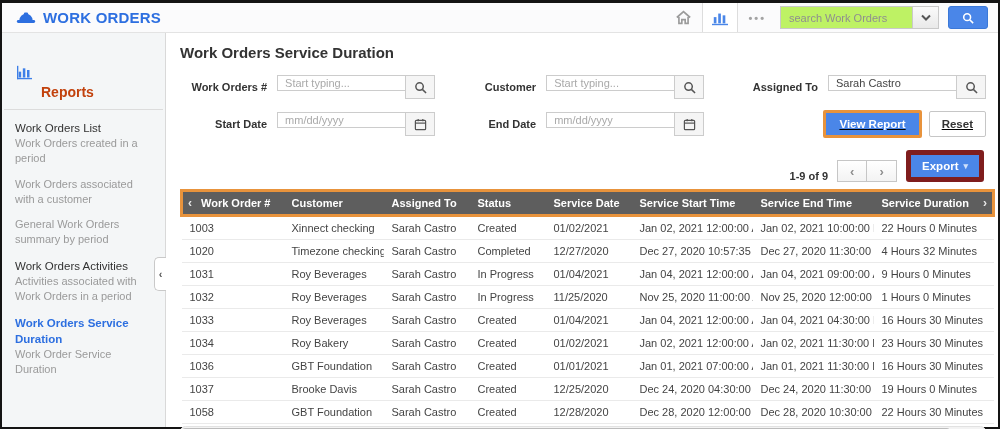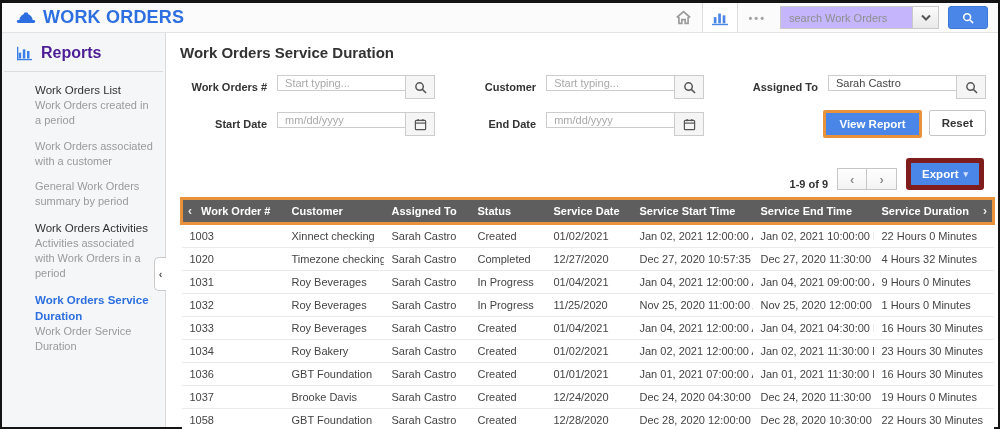--- a/index.html
+++ b/index.html
@@ -11,33 +11,33 @@
     display: flex; flex-direction: column; background: #fff;
   }
   
   .topbar {
     height: 30px; flex: 0 0 30px; background: #fbfbfc;
     border-bottom: 1px solid #e3e3e3;
     display: flex; align-items: center; justify-content: space-between;
     padding: 0 10px 0 14px;
   }
   .brand { display: flex; align-items: center; gap: 7px; }
-  .brand-title { color: #2d6fe0; font-weight: bold; font-size: 18px; letter-spacing: .2px; }
+  .brand-title { color: #2d6fe0; font-weight: bold; font-size: 15px; letter-spacing: .2px; }
   .topbar-right { display: flex; align-items: center; height: 100%; }
   .tb-icon-btn { display: flex; align-items: center; justify-content: center; height: 100%; padding: 0 10px; cursor: pointer; }
   .tb-seg {
     height: 100%; width: 36px; background: #fff;
     border-left: 1px solid #ddd; border-right: 1px solid #ddd;
     display: flex; align-items: center; justify-content: center;
   }
   .more-dots { color: #a3a3a3; font-size: 11px; letter-spacing: 2px; font-weight: bold; padding: 0 10px; }
   .search-group { display: flex; align-items: center; margin-left: 4px; }
   .search-input {
     width: 132px; height: 23px; border: 1px solid #c9c9c9; border-right: none;
-    font-size: 11px; padding: 0 8px; color: #555; outline: none; background: #c4b5fd;
+    font-size: 11px; padding: 0 8px; color: #555; outline: none; background: #bef264;
   }
   .search-input::placeholder { color: #8f8f8f; }
   .search-dd {
     width: 27px; height: 23px; border: 1px solid #c9c9c9;
     background: linear-gradient(#fafafa, #e9e9e9);
     display: flex; align-items: center; justify-content: center; cursor: pointer;
   }
   .search-btn {
     width: 40px; height: 23px; margin-left: 9px; border: 1px solid #3a78d8; border-radius: 3px;
     background: #4a86e8; display: flex; align-items: center; justify-content: center; cursor: pointer;
@@ -46,52 +46,52 @@
   .content { flex: 1; display: flex; position: relative; min-height: 0; }
   .sidebar {
     width: 164px; flex: 0 0 164px; background: #f4f6f7;
     border-right: 1px solid #d9d9d9; position: relative;
   }
   .reports-header {
     display: flex; align-items: center; gap: 8px;
     padding: 11px 12px 9px 12px; margin: 0 2px;
     border-bottom: 1px solid #dcdcdc;
   }
-  .reports-title { color: #4c1d95; font-weight: bold; font-size: 16px; }
+  .reports-title { color: #c2410c; font-weight: bold; font-size: 14px; margin-top: 40px; }
   .report-list { padding: 10px 10px 0 13px; }
-  .report-item { margin-bottom: 11px; cursor: pointer; margin-left: 20px; }
+  .report-item { margin-bottom: 11px; cursor: pointer; }
   .ri-title { font-size: 11.5px; color: #333; line-height: 1.4; }
   .ri-desc { font-size: 11px; color: #9a9a9a; line-height: 1.35; }
   .report-item.active .ri-title { color: #2d6fe0; font-weight: bold; }
   .collapse-handle {
     position: absolute; right: -1px; top: 224px; width: 12px; height: 34px;
     background: #fff; border: 1px solid #c9c9c9; border-right: none;
     border-radius: 5px 0 0 5px; display: flex; align-items: center; justify-content: center;
     color: #555; font-size: 11px; font-weight: bold; cursor: pointer;
   }
   
   .main { flex: 1; padding: 9px 12px 0 14px; min-width: 0; }
   .page-title { font-size: 15px; font-weight: bold; color: #333; margin: 2px 0 14px 0; }
   .filters {
     display: grid; grid-template-columns: 1fr 1fr 1.05fr;
-    row-gap: 11px; column-gap: 14px; margin-bottom: 20px;
+    row-gap: 11px; column-gap: 14px; margin-bottom: 12px;
   }
   .f-cell { display: flex; align-items: center; justify-content: flex-end; }
   .f-label { font-size: 11px; font-weight: bold; color: #333; margin-right: 10px; white-space: nowrap; }
   .f-group { display: flex; }
   .f-input {
     width: 128px; height: 16px; border: 1px solid #ccc; border-right: none;
     font-size: 11px; padding: 0 7px; color: #444; outline: none; background: #fff;
   }
   .f-input::placeholder { color: #a9a9a9; }
   .f-iconbtn {
     width: 30px; height: 24px; border: 1px solid #ccc; background: #f5f5f5;
     display: flex; align-items: center; justify-content: center; cursor: pointer;
   }
-  .btn-row { display: flex; align-items: flex-start; justify-content: flex-end; gap: 7px; }
+  .btn-row { display: flex; align-items: center; justify-content: flex-end; gap: 7px; text-decoration: underline; }
   .view-report-btn {
     background: #4a86e8; color: #fff; font-weight: bold; font-size: 11.5px;
     padding: 5px 13px; border: 3px solid #e8933c; border-radius: 2px; cursor: pointer;
   }
   .reset-btn {
     background: #fff; color: #333; font-weight: bold; font-size: 11.5px;
     padding: 6px 12px; border: 1px solid #c6c6c6; border-radius: 2px; cursor: pointer;
   }
   .list-toolbar { display: flex; align-items: flex-end; justify-content: flex-end; gap: 9px; margin: 9px 2px 7px 0; }
   .page-range { font-size: 11px; color: #333; font-weight: 600; }
@@ -421,21 +421,21 @@
               <td>01/01/2021</td>
               <td>Jan 01, 2021 07:00:00 AM</td>
               <td>Jan 01, 2021 11:30:00 PM</td>
               <td>16 Hours 30 Minutes</td>
             </tr>
             <tr>
               <td>1037</td>
               <td>Brooke Davis</td>
               <td>Sarah Castro</td>
               <td>Created</td>
-              <td>12/24/2020</td>
+              <td>12/25/2020</td>
               <td>Dec 24, 2020 04:30:00 AM</td>
               <td>Dec 24, 2020 11:30:00 PM</td>
               <td>19 Hours 0 Minutes</td>
             </tr>
             <tr>
               <td>1058</td>
               <td>GBT Foundation</td>
               <td>Sarah Castro</td>
               <td>Created</td>
               <td>12/28/2020</td>

